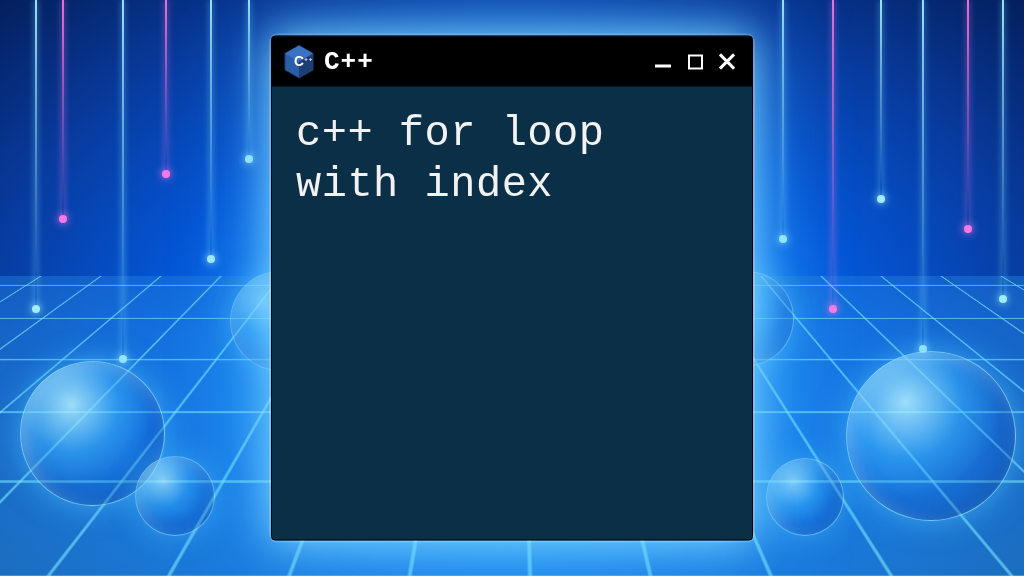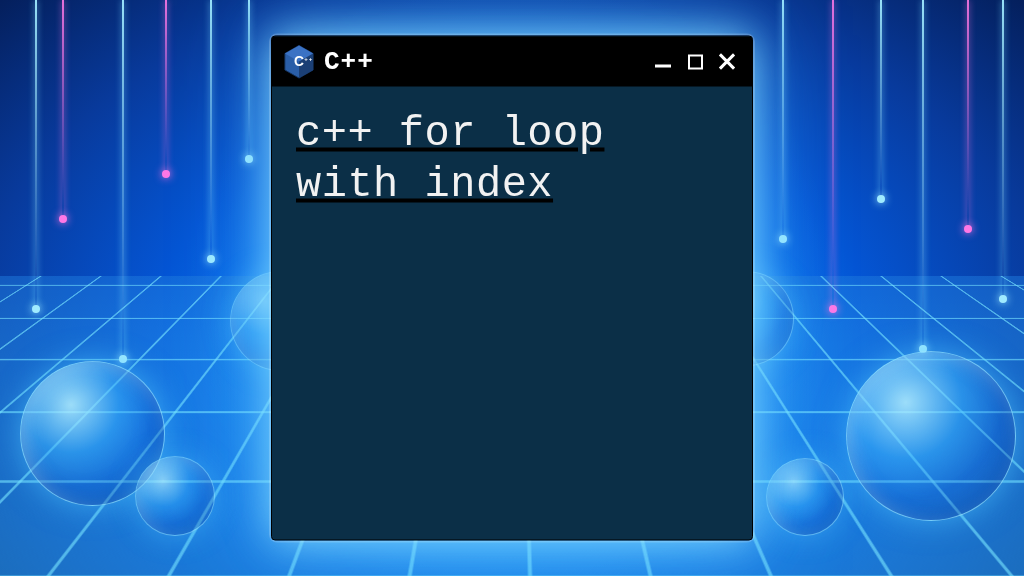--- a/index.html
+++ b/index.html
@@ -207,21 +207,20 @@
       left:50%; top:50%;
       width:20px; height:3px;
       background:#fff;
     }
     .close-glyph::before { transform: translate(-50%,-50%) rotate(45deg); }
     .close-glyph::after  { transform: translate(-50%,-50%) rotate(-45deg); }
 
     .body {
       flex: 1;
       padding: 22px 24px;
-      text-decoration: underline;
     }
 
     .content-text {
       color: #f2f2f2;
       font-family: "Consolas","Menlo","Courier New",monospace;
       font-size: 42px;
       line-height: 1.22;
       white-space: pre-wrap;
       letter-spacing: 0.5px;
     }

